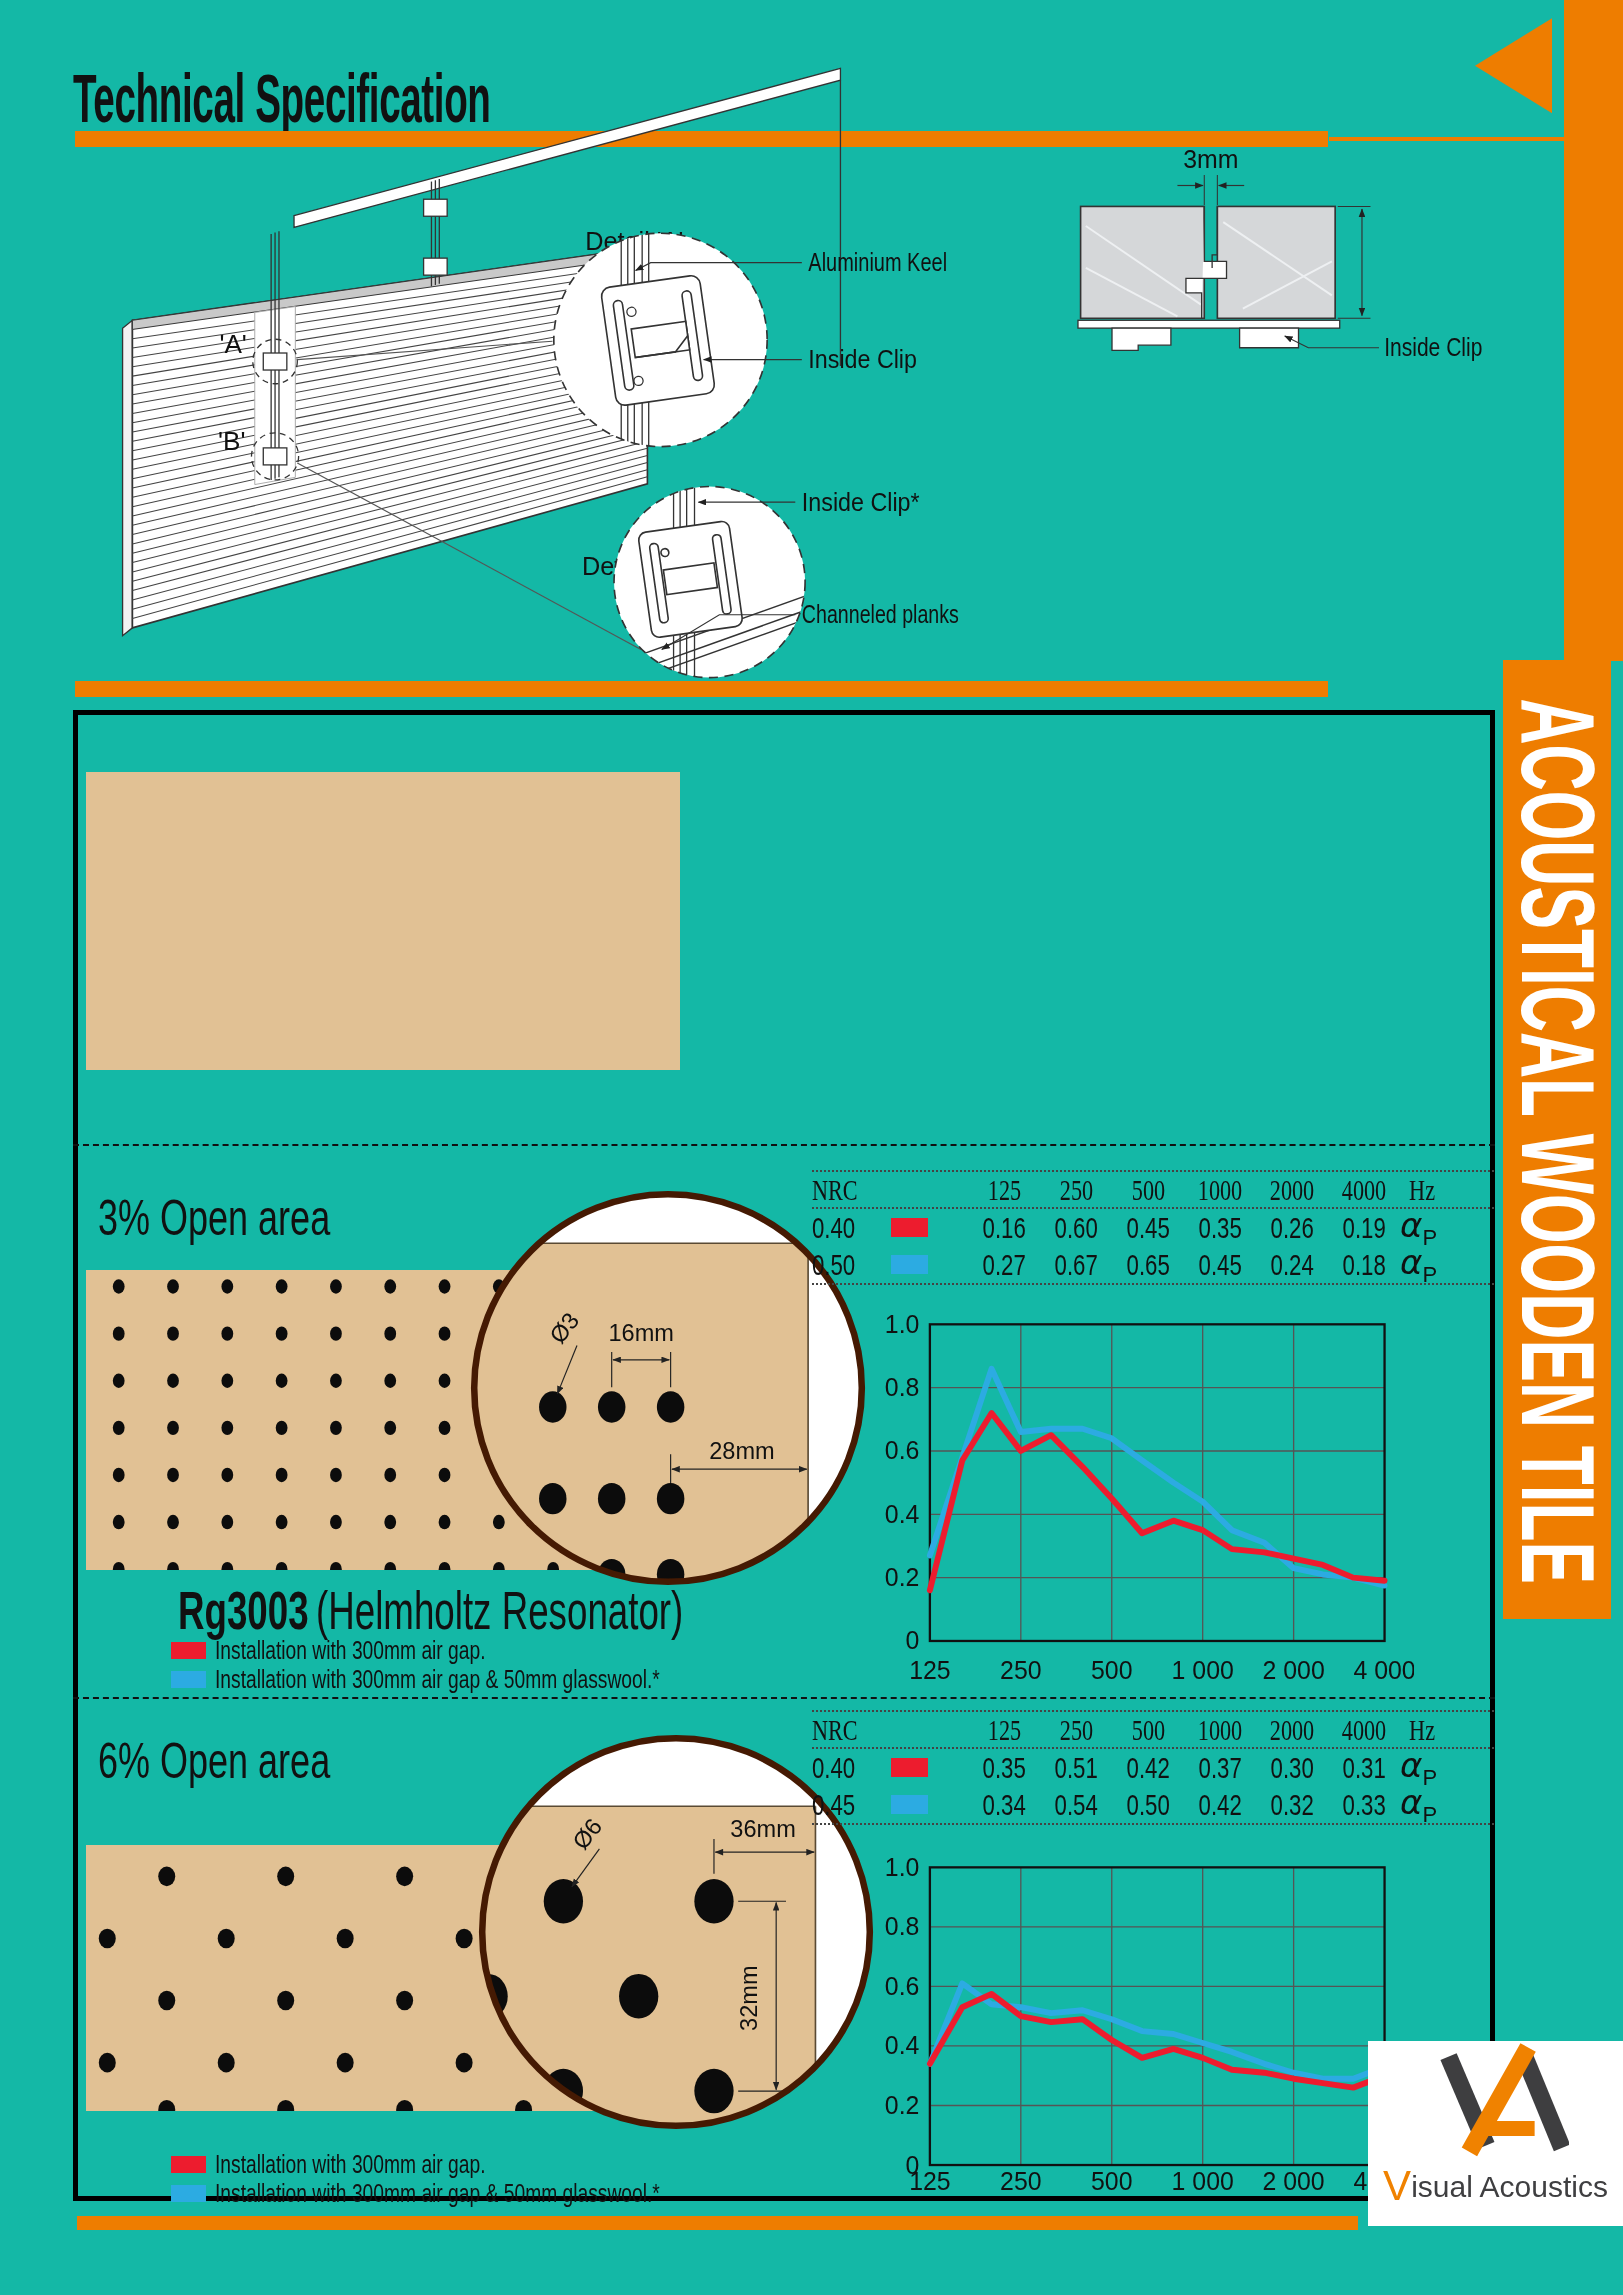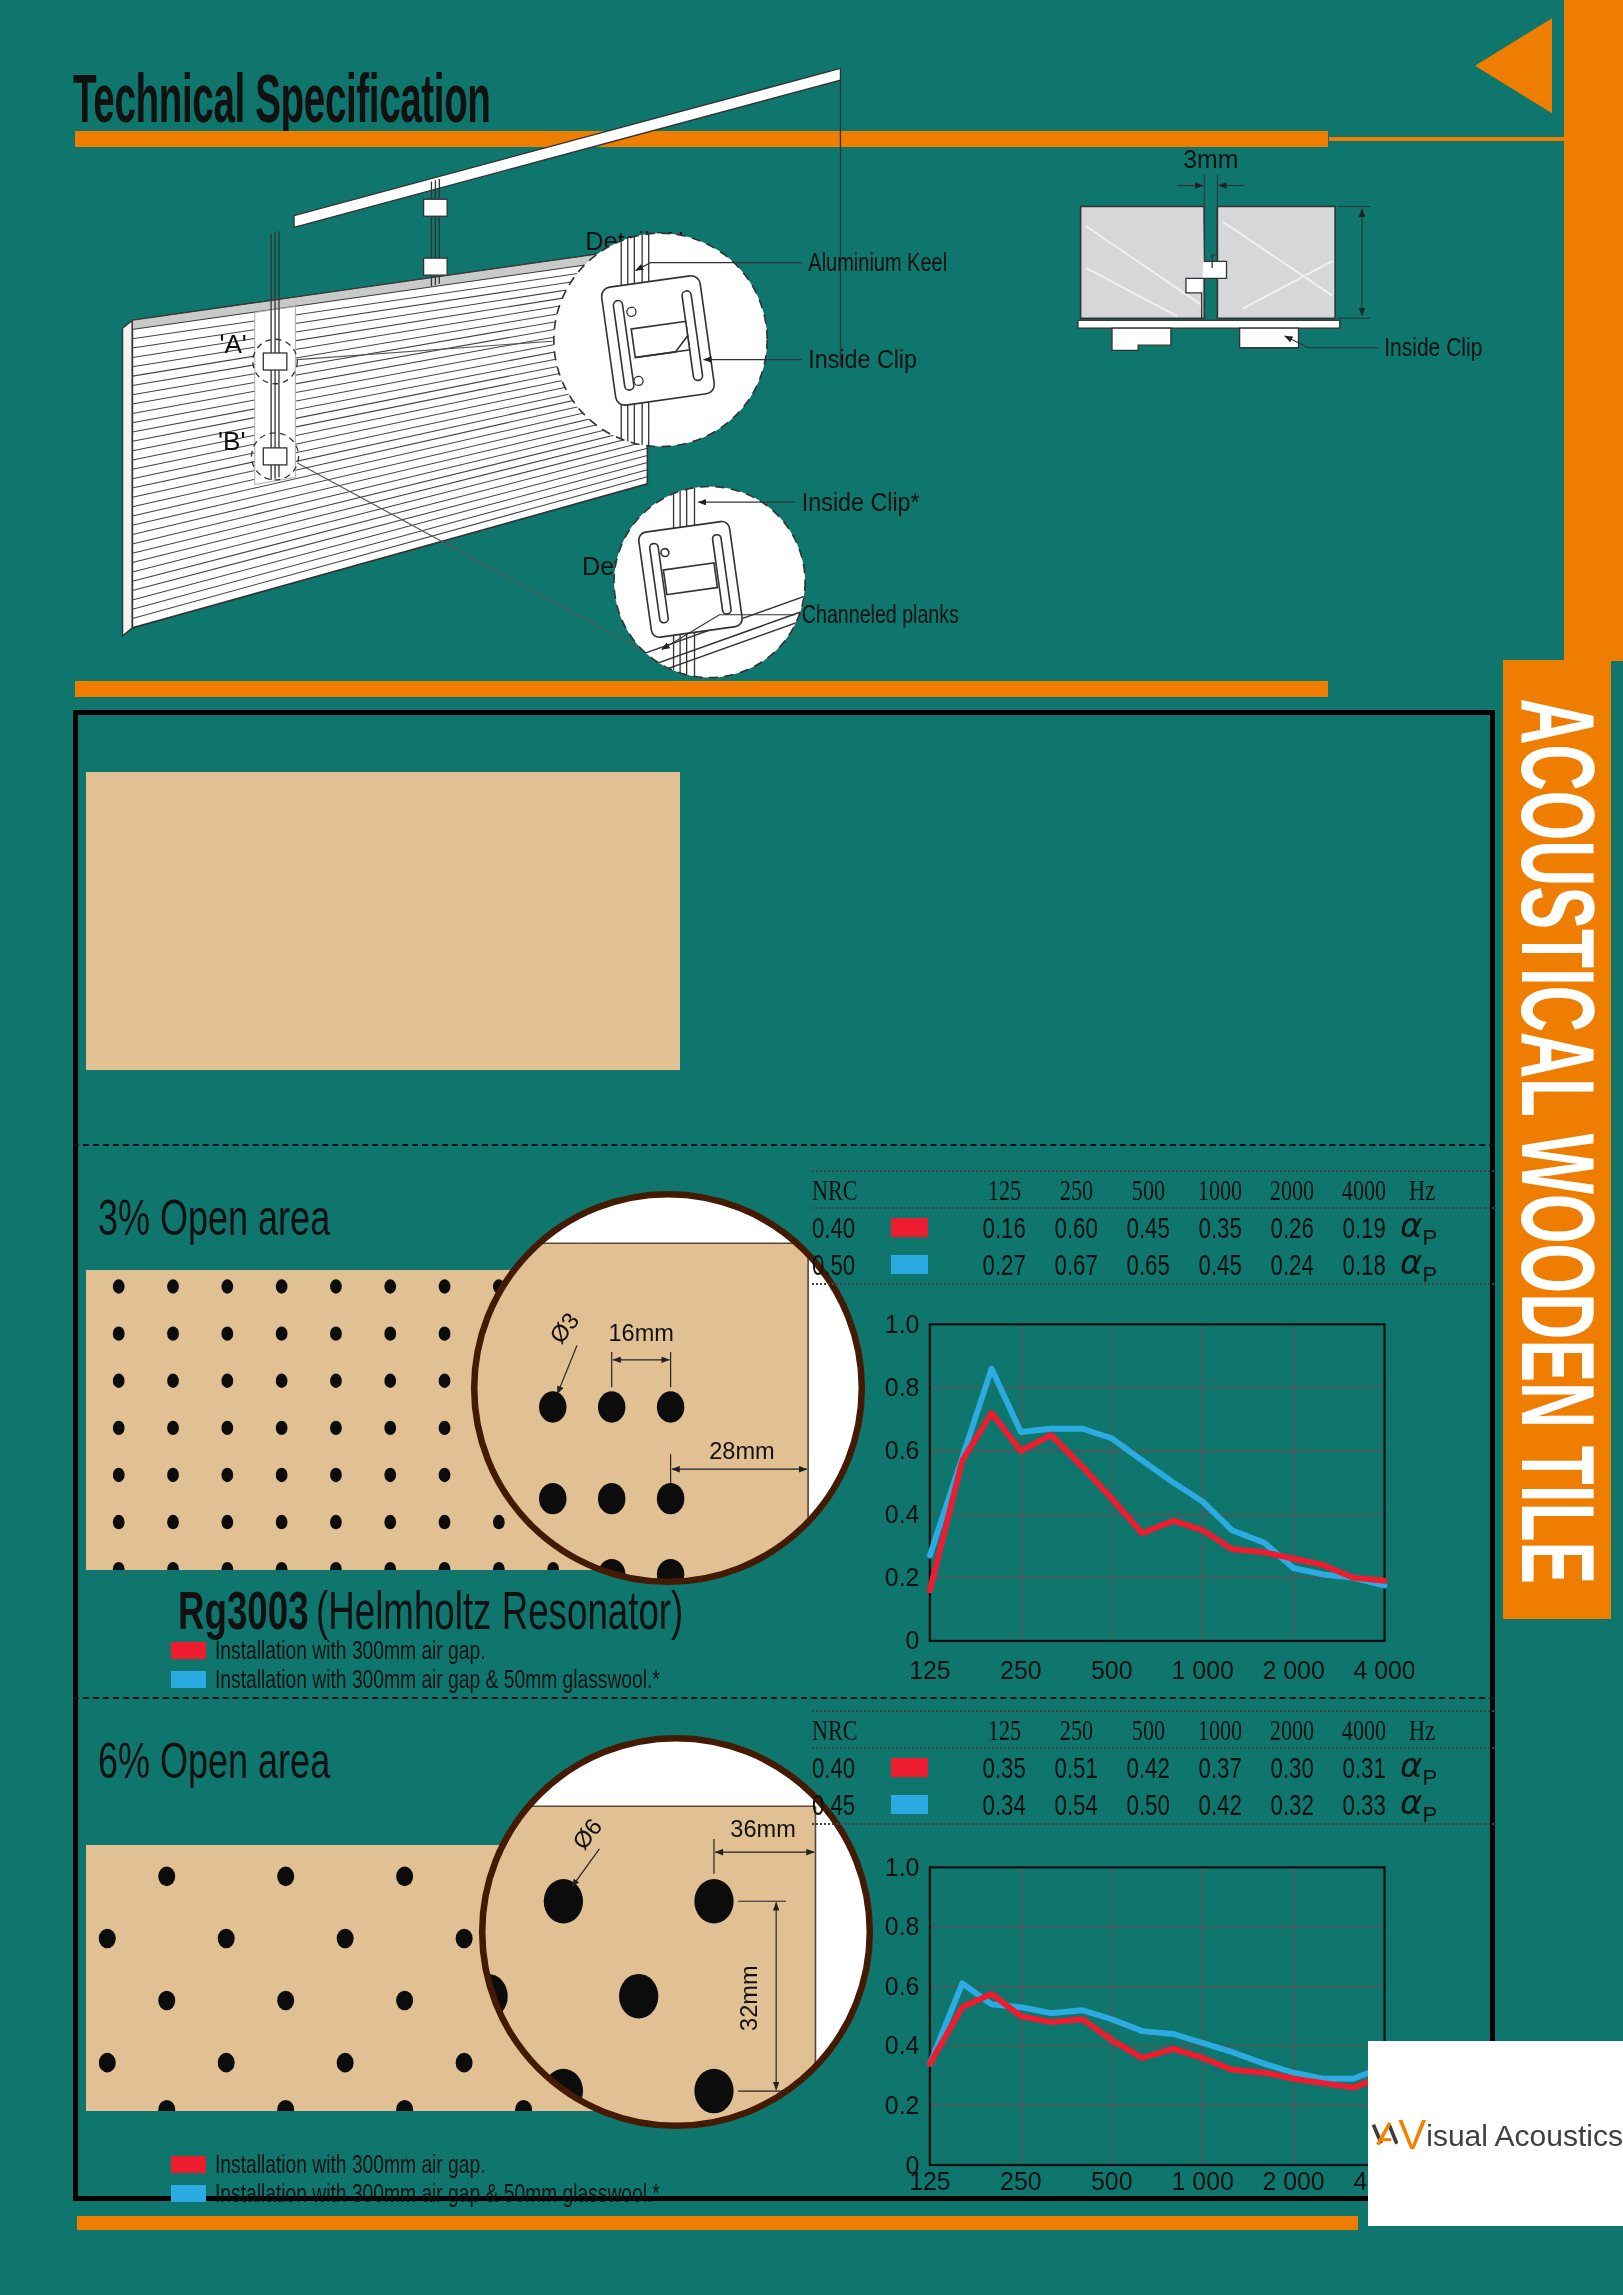--- a/index.html
+++ b/index.html
@@ -1,16 +1,16 @@
 <!DOCTYPE html>
 <html style="font-size:10.5px"><head>
 <meta charset="utf-8">
 <style>
   html,body{margin:0;padding:0;background:#fff;}
-  .page{position:relative;width:1623px;height:2295px;background:#0f766e;overflow:hidden;
+  .page{position:relative;width:1623px;height:2295px;background:#14b8a6;overflow:hidden;
         font-family:"Liberation Sans","DejaVu Sans",sans-serif;color:#111;}
   .abs{position:absolute;}
   
   .k56l{display:inline-block;transform:scaleX(.56);transform-origin:0 60%;}
   .k68l{display:inline-block;transform:scaleX(.68);transform-origin:0 60%;}
   .k68c{display:inline-block;transform:scaleX(.68);transform-origin:50% 60%;}
   .k70c{display:inline-block;transform:scaleX(.70);transform-origin:50% 60%;}
   .k72l{display:inline-block;transform:scaleX(.72);transform-origin:0 60%;}
   .k74l{display:inline-block;transform:scaleX(.74);transform-origin:0 60%;}
   .k74c{display:inline-block;transform:scaleX(.74);transform-origin:50% 60%;}
@@ -34,21 +34,21 @@
   .sw2{display:inline-block;width:35px;height:17px;margin-right:9.2px;flex:0 0 auto;}
   
   .chart text{font-size:38px;fill:#111;}
   
   .draw text{font-size:38px;fill:#111;}
   .draw .cap{font-size:40px;}
   .dimtxt{font-size:36px;fill:#111;}
   .banner{display:flex;justify-content:center;}
   .banner-text{writing-mode:vertical-rl;color:#fff;font-weight:bold;font-size:103px;line-height:108px;
                transform:scale(1,.62);transform-origin:50% 0;padding-top:62px;white-space:nowrap;letter-spacing:0px;}
-  .logo{display:flex;flex-direction:row;align-items:center;background:#fff;}
+  .logo{display:flex;flex-direction:column;align-items:center;background:#fff;}
   .logo-text{font-size:30px;color:#3f3f41;white-space:nowrap;line-height:1;margin-top:3.9px;}
   .logo-text b{color:#f08200;font-size:42px;font-weight:400;vertical-align:-2.6px;}
   .ptitle{font-size:54px;line-height:1;white-space:nowrap;}
 </style>
 </head>
 <body>
 
 <div class="page">
 
   <div class="abs h1s" style="left:73px;top:64px;">

